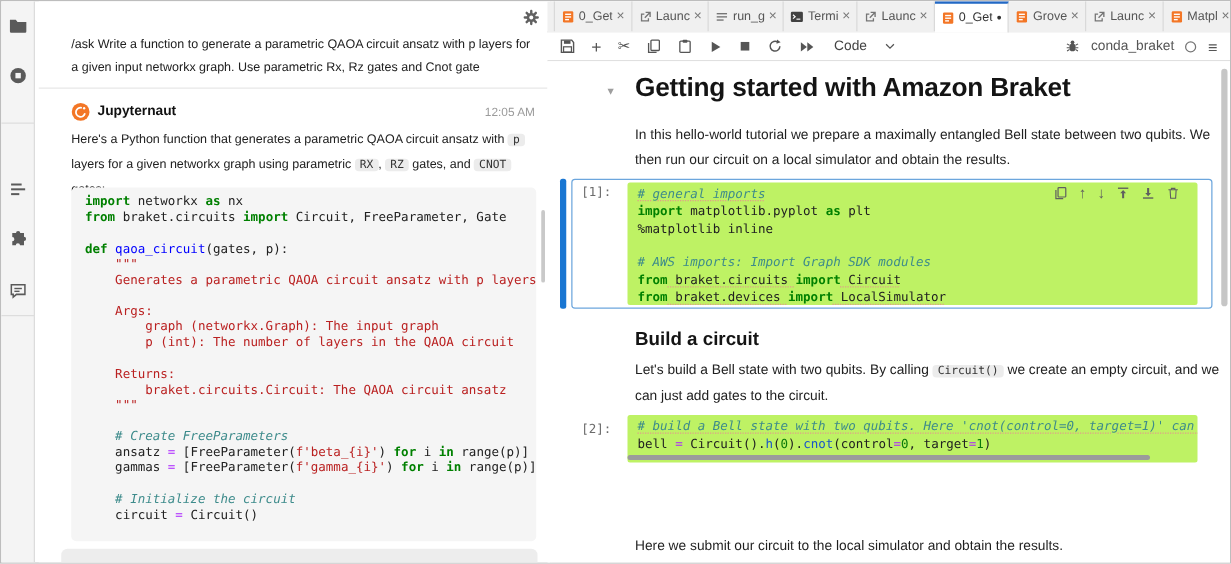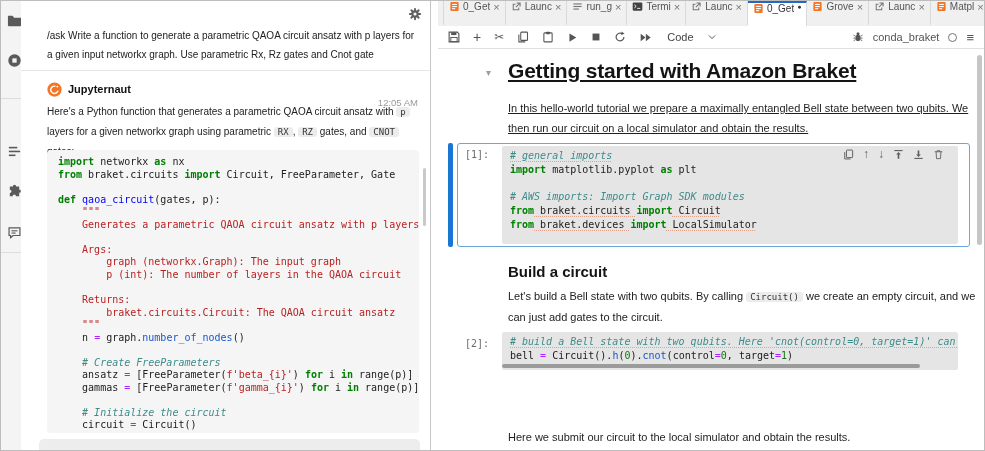--- a/index.html
+++ b/index.html
@@ -7,28 +7,28 @@
   #app{position:relative;width:985px;height:451px;background:#fff;border:1px solid #bdbdbd;
        font-family:"Liberation Sans",sans-serif;overflow:hidden;color:#1f1f1f;}
   .abs{position:absolute;}
 
   
   #activity-bar{left:0;top:0;width:27px;height:100%;background:#f4f4f4;border-right:1px solid #dcdcdc;}
   .act-item{position:absolute;left:6px;width:16px;height:16px;cursor:pointer;}
   .act-sep{position:absolute;left:0;width:27px;height:1px;background:#ddd;}
 
   
-  #chat-panel{left:20px;top:0;width:410px;height:100%;background:#fff;border-right:1px solid #c6c6c6;}
+  #chat-panel{left:30px;top:0;width:410px;height:100%;background:#fff;border-right:1px solid #c6c6c6;}
   #chat-gear{right:8px;top:6px;cursor:pointer;}
   #chat-user-msg{left:26px;top:25px;width:374px;font-size:10px;line-height:19px;color:#212121;}
   #chat-divider{left:0;top:69px;width:100%;height:1px;background:#e7e7e7;}
   #agent-row{left:26px;top:81px;right:12px;height:16px;}
   #agent-avatar{position:absolute;left:0;top:0;}
   #agent-name{position:absolute;left:21px;top:1px;font-size:11px;font-weight:bold;color:#111;}
-  #agent-time{position:absolute;right:0;top:3px;font-size:9.5px;color:#9b9b9b;margin-top:12px;}
+  #agent-time{position:absolute;right:0;top:3px;font-size:9.5px;color:#9b9b9b;}
   #agent-intro{left:26px;top:101px;width:376px;font-size:10px;line-height:19px;color:#212121;}
   .chip{background:#ececec;border-radius:3px;padding:0 4px;font-family:"DejaVu Sans Mono",monospace;font-size:9px;color:#333;}
   #chat-code{left:26px;top:149px;width:372px;height:283px;background:#f5f5f5;border-radius:4px;
              padding:6px 0 6px 11px;overflow:hidden;}
   .cl{font-family:"DejaVu Sans Mono",monospace;font-size:10px;line-height:12.55px;white-space:pre;}
   #cell1-code .cl,#cell2-code .cl{line-height:13.8px;}
   #chat-scroll-thumb{right:4px;top:167px;width:3px;height:58px;background:#c9c9c9;border-radius:2px;}
   #chat-input-bar{left:18px;right:10px;bottom:0;height:11px;background:#ededed;border-radius:5px 5px 0 0;}
 
   
@@ -39,48 +39,48 @@
   .cm{color:#3d8b8b;font-style:italic;}
   .op{color:#aa22ff;}
   .nm{color:#0b7a0b;}
   .tx{color:#212121;}
   .sq{text-decoration:underline dotted #e0a089 1px;text-underline-offset:2px;}
 
   
   #nb-panel{left:437px;top:0;right:0;height:100%;background:#fff;}
   #tabbar{left:0;top:0;right:0;height:25px;background:#f0f0f0;display:flex;align-items:flex-start;padding-left:5px;}
   #tabline{left:0;top:24px;right:0;height:1px;background:#d8d8d8;z-index:0;}
-  .tab{position:relative;z-index:1;display:flex;align-items:flex-start;gap:3px;height:24px;padding:0 5px;
+  .tab{position:relative;z-index:1;display:flex;align-items:center;gap:3px;height:24px;padding:0 5px;
        border-right:1px solid #d9d9d9;font-size:10px;color:#555;cursor:pointer;}
   .tab:first-child{border-left:1px solid #d9d9d9;}
   .tab.active{height:25px;background:#fff;border-top:2px solid #2268c4;color:#333;}
   .tab-lb{max-width:31px;overflow:hidden;white-space:nowrap;}
   .tab-x{color:#777;font-size:11px;}
   .tab-dot{color:#333;font-size:7px;}
 
   #nb-toolbar{left:0;top:25px;right:0;height:23px;background:#fff;border-bottom:1px solid #e0e0e0;
               display:flex;align-items:center;padding:0 10px;gap:13px;}
   .tb-ic{display:inline-flex;align-items:center;cursor:pointer;line-height:0;}
   .uglyph{font-size:12px;color:#555;line-height:1;}
   #celltype-label{font-size:11px;color:#444;margin-left:2px;}
   #tb-right{margin-left:auto;display:flex;align-items:center;gap:9px;}
   #kernel-name{font-size:11px;color:#555;}
   #kernel-status{width:9px;height:9px;border:1.5px solid #757575;border-radius:50%;}
 
   #nb-content{left:0;top:48px;right:0;bottom:0;background:#fff;overflow:hidden;}
   #md-collapser{left:48px;top:18px;font-size:10px;color:#9e9e9e;cursor:pointer;}
-  #nb-title{left:70px;top:10px;font-size:21px;font-weight:bold;color:#141414;letter-spacing:-0.2px;text-decoration:underline;}
-  #nb-intro{left:70px;top:50px;width:472px;font-size:11px;line-height:19.5px;color:#1f1f1f;text-decoration:underline;}
+  #nb-title{left:70px;top:10px;font-size:21px;font-weight:bold;color:#141414;letter-spacing:-0.2px;}
+  #nb-intro{left:70px;top:50px;width:472px;font-size:11px;line-height:19.5px;color:#1f1f1f;}
 
   .cell{left:10px;right:14px;}
   #cell1{top:94px;height:104px;}
   #cell1-bar{position:absolute;left:0;top:0;width:5px;height:104px;background:#1976d2;border-radius:2px;}
   #cell1-box{position:absolute;left:9px;right:0;top:0;bottom:0;border:1px solid #6ca6dd;border-radius:3px;background:#fff;}
   .prompt{position:absolute;left:17px;top:6px;font-family:"DejaVu Sans Mono",monospace;font-size:10px;color:#6b6b6b;}
-  .code-area{position:absolute;left:54px;right:12px;background:#e5e5e5;border-radius:2px;padding:3px 8px;
+  .code-area{position:absolute;left:54px;right:12px;background:#bef264;border-radius:2px;padding:3px 8px;
              overflow:hidden;white-space:nowrap;cursor:text;}
   #cell1-code{top:3px;bottom:3px;}
   #cell1-tools{position:absolute;right:26px;top:5px;display:flex;gap:9px;z-index:2;}
   #cell2{top:283px;height:38px;}
   #cell2-code{top:0;bottom:0;}
   #cell2-hscroll{position:absolute;left:54px;right:50px;bottom:2px;height:4px;background:#9b9b9b;border-radius:2px;}
 
   #build-heading{left:70px;top:214px;font-size:15px;font-weight:bold;color:#141414;}
   #build-para{left:70px;top:238px;width:472px;font-size:11px;line-height:19.5px;color:#1f1f1f;}
   #submit-heading{left:70px;top:334px;width:470px;font-size:16px;font-weight:bold;line-height:22px;color:#141414;}
@@ -150,21 +150,20 @@
         <div class="cl"><span class="st">    """</span></div>
         <div class="cl"><span class="st">    Generates a parametric QAOA circuit ansatz with p layers for a given graph.</span></div>
         <div class="cl">&nbsp;</div>
         <div class="cl"><span class="st">    Args:</span></div>
         <div class="cl"><span class="st">        graph (networkx.Graph): The input graph</span></div>
         <div class="cl"><span class="st">        p (int): The number of layers in the QAOA circuit</span></div>
         <div class="cl">&nbsp;</div>
         <div class="cl"><span class="st">    Returns:</span></div>
         <div class="cl"><span class="st">        braket.circuits.Circuit: The QAOA circuit ansatz</span></div>
         <div class="cl"><span class="st">    """</span></div>
-        <div class="cl"><span class="tx">    n </span><span class="op">=</span><span class="tx"> graph.</span><span class="pr">number_of_nodes</span><span class="tx">()</span></div>
         <div class="cl">&nbsp;</div>
         <div class="cl"><span class="cm">    # Create FreeParameters</span></div>
         <div class="cl"><span class="tx">    ansatz </span><span class="op">=</span><span class="tx"> [FreeParameter(</span><span class="st">f'beta_{i}'</span><span class="tx">) </span><span class="kw">for</span><span class="tx"> i </span><span class="kw">in</span><span class="tx"> range(p)]</span></div>
         <div class="cl"><span class="tx">    gammas </span><span class="op">=</span><span class="tx"> [FreeParameter(</span><span class="st">f'gamma_{i}'</span><span class="tx">) </span><span class="kw">for</span><span class="tx"> i </span><span class="kw">in</span><span class="tx"> range(p)]</span></div>
         <div class="cl">&nbsp;</div>
         <div class="cl"><span class="cm">    # Initialize the circuit</span></div>
         <div class="cl"><span class="tx">    circuit </span><span class="op">=</span><span class="tx"> Circuit()</span></div>
       </div>
     <div id="chat-scroll-thumb" class="abs"></div>
     <div id="chat-input-bar" class="abs"></div>
@@ -365,20 +364,21 @@
             </span>
             <span class="tb-ic">
               <svg width="11" height="11" viewBox="0 0 16 16">
                 <path d="M2.5 4h11M6 4V2.5h4V4M4.5 4l.6 10h5.8l.6-10" fill="none" stroke="#5f5f5f" stroke-width="1.3"></path>
               </svg>
             </span>
           </div>
         <div id="cell1-code" class="code-area">
             <div class="cl"><span class="cm sq"># general imports</span></div>
             <div class="cl"><span class="kw">import</span><span class="tx"> matplotlib.pyplot </span><span class="kw">as</span><span class="tx"> plt</span></div>
+            <div class="cl"><span class="tx">%matplotlib inline</span></div>
             <div class="cl">&nbsp;</div>
             <div class="cl"><span class="cm"># AWS imports: Import Graph SDK modules</span></div>
             <div class="cl"><span class="kw">from</span><span class="tx sq"> braket.circuits </span><span class="kw">import</span><span class="tx sq"> Circuit</span></div>
             <div class="cl"><span class="kw">from</span><span class="tx sq"> braket.devices </span><span class="kw">import</span><span class="tx sq"> LocalSimulator</span></div>
           </div>
       </div>
 
       <div id="build-heading" class="abs">Build a circuit</div>
       <div id="build-para" class="abs"><span class="tx">Let's build a Bell state with two qubits. By calling </span><span class="chip">Circuit()</span><span class="tx"> we create an empty circuit, and we can just add gates to the circuit.</span></div>
 

